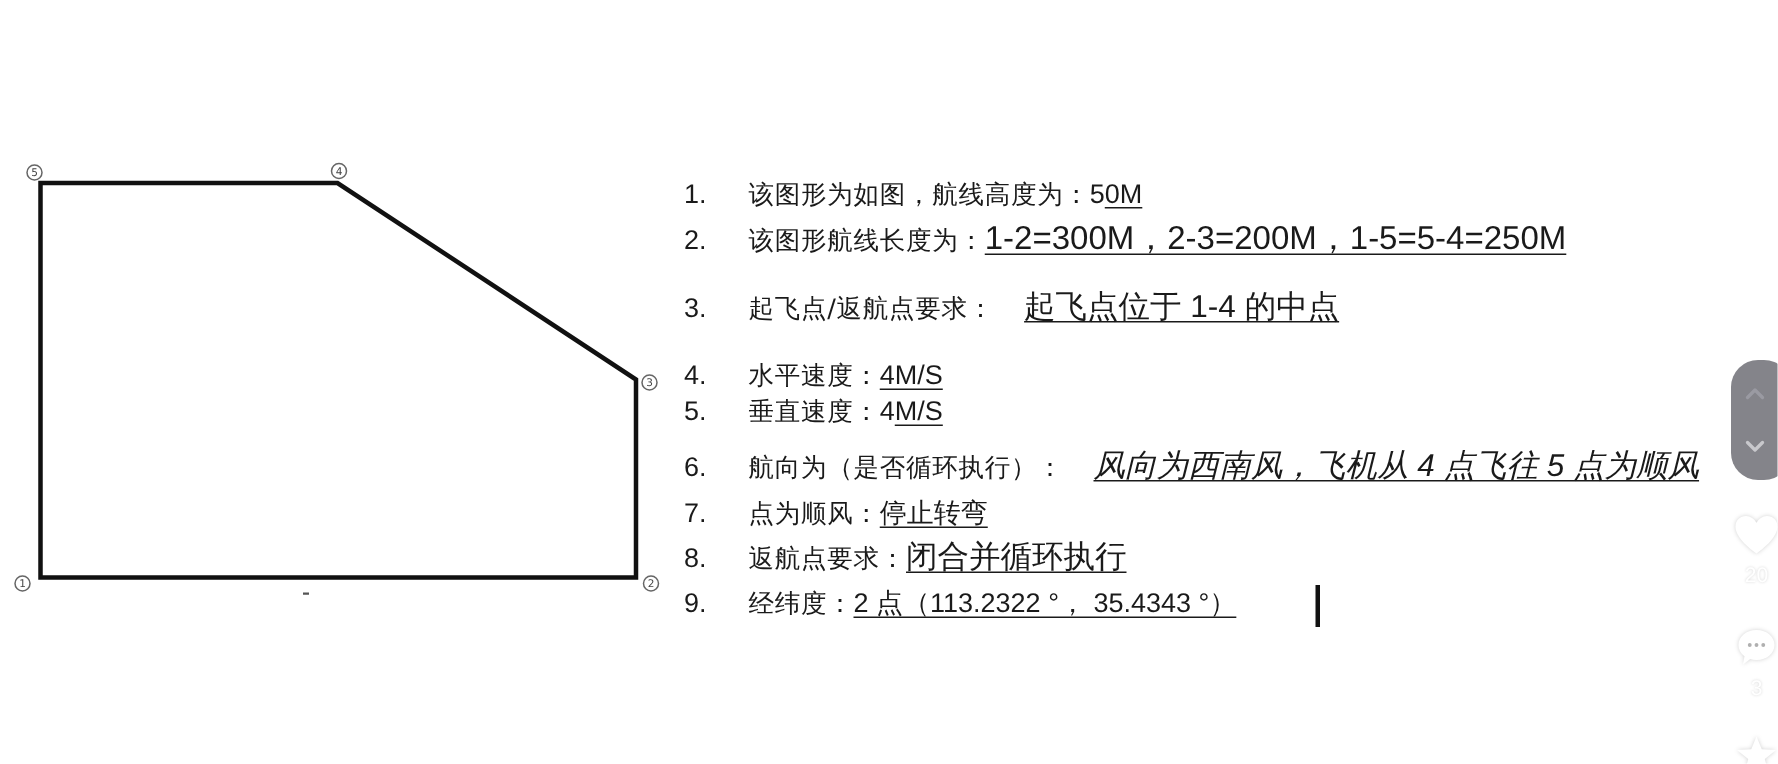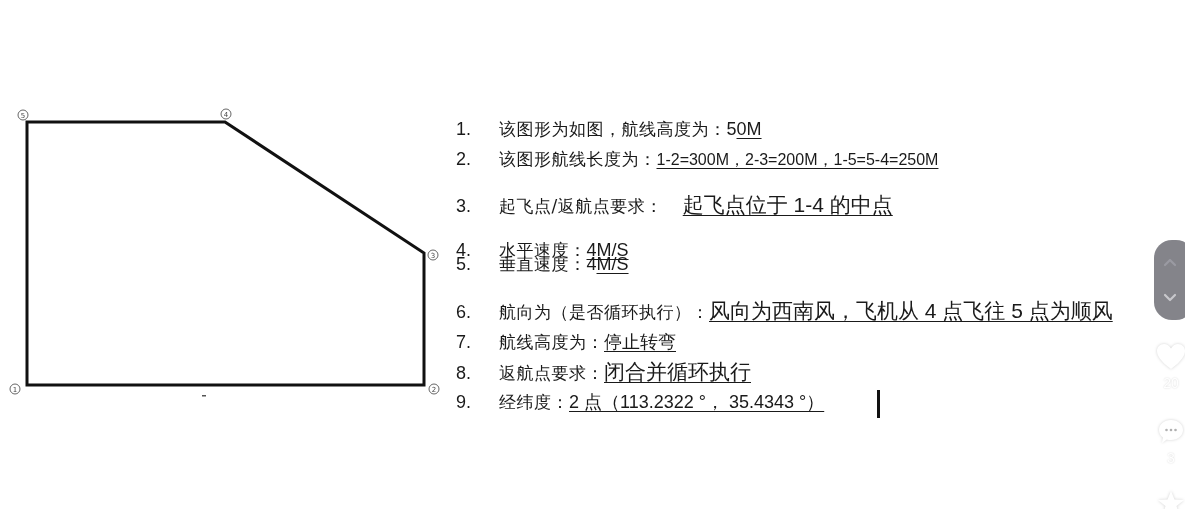--- a/index.html
+++ b/index.html
@@ -136,36 +136,36 @@
     </g>
     <rect x="202" y="395" width="4" height="1.5" fill="#555"></rect>
   </svg>
 </div>
 
 <div class="req-list">
   <div class="req-item" style="top:1px;">
     <span class="req-num">1.</span><span class="req-label">该图形为如图，航线高度为：</span><span class="req-plain">5</span><span class="req-value">0M</span>
   </div>
   <div class="req-item" style="top:31px;">
-    <span class="req-num">2.</span><span class="req-label">该图形航线长度为：</span><span class="req-value" style="font-size:16px;">1-2=300M，2-3=200M，1-5=5-4=250M</span>
+    <span class="req-num">2.</span><span class="req-label">该图形航线长度为：</span><span class="req-value" style="font-size:22px;">1-2=300M，2-3=200M，1-5=5-4=250M</span>
   </div>
   <div class="req-item" style="top:77px;">
     <span class="req-num">3.</span><span class="req-label">起飞点/返航点要求：</span><span class="req-value large" style="margin-left:20px;">起飞点位于 1-4 的中点</span>
   </div>
   <div class="req-item" style="top:122px;">
     <span class="req-num">4.</span><span class="req-label">水平速度：</span><span class="req-value">4M/S</span>
   </div>
-  <div class="req-item" style="top:136px;">
+  <div class="req-item" style="top:146px;">
     <span class="req-num">5.</span><span class="req-label">垂直速度：</span><span class="req-plain">4</span><span class="req-value">M/S</span>
   </div>
   <div class="req-item" style="top:183px;">
-    <span class="req-num">6.</span><span class="req-label">航向为（是否循环执行）：</span><span class="req-value large" style="margin-left:0;">风向为西南风，飞机从 4 点飞往 5 点为顺风</span>
+    <span class="req-num">6.</span><span class="req-label">航向为（是否循环执行）：</span><span class="req-value large" style="margin-left:20px;font-style:italic;">风向为西南风，飞机从 4 点飞往 5 点为顺风</span>
   </div>
   <div class="req-item" style="top:214px;">
-    <span class="req-num">7.</span><span class="req-label">航线高度为：</span><span class="req-value">停止转弯</span>
+    <span class="req-num">7.</span><span class="req-label">点为顺风：</span><span class="req-value">停止转弯</span>
   </div>
   <div class="req-item" style="top:244px;">
     <span class="req-num">8.</span><span class="req-label">返航点要求：</span><span class="req-value large">闭合并循环执行</span>
   </div>
   <div class="req-item" style="top:274px;">
     <span class="req-num">9.</span><span class="req-label">经纬度：</span><span class="req-value">2 点（113.2322 °， 35.4343 °）</span>
   </div>
 </div>
 
 <div class="cursor"></div>

